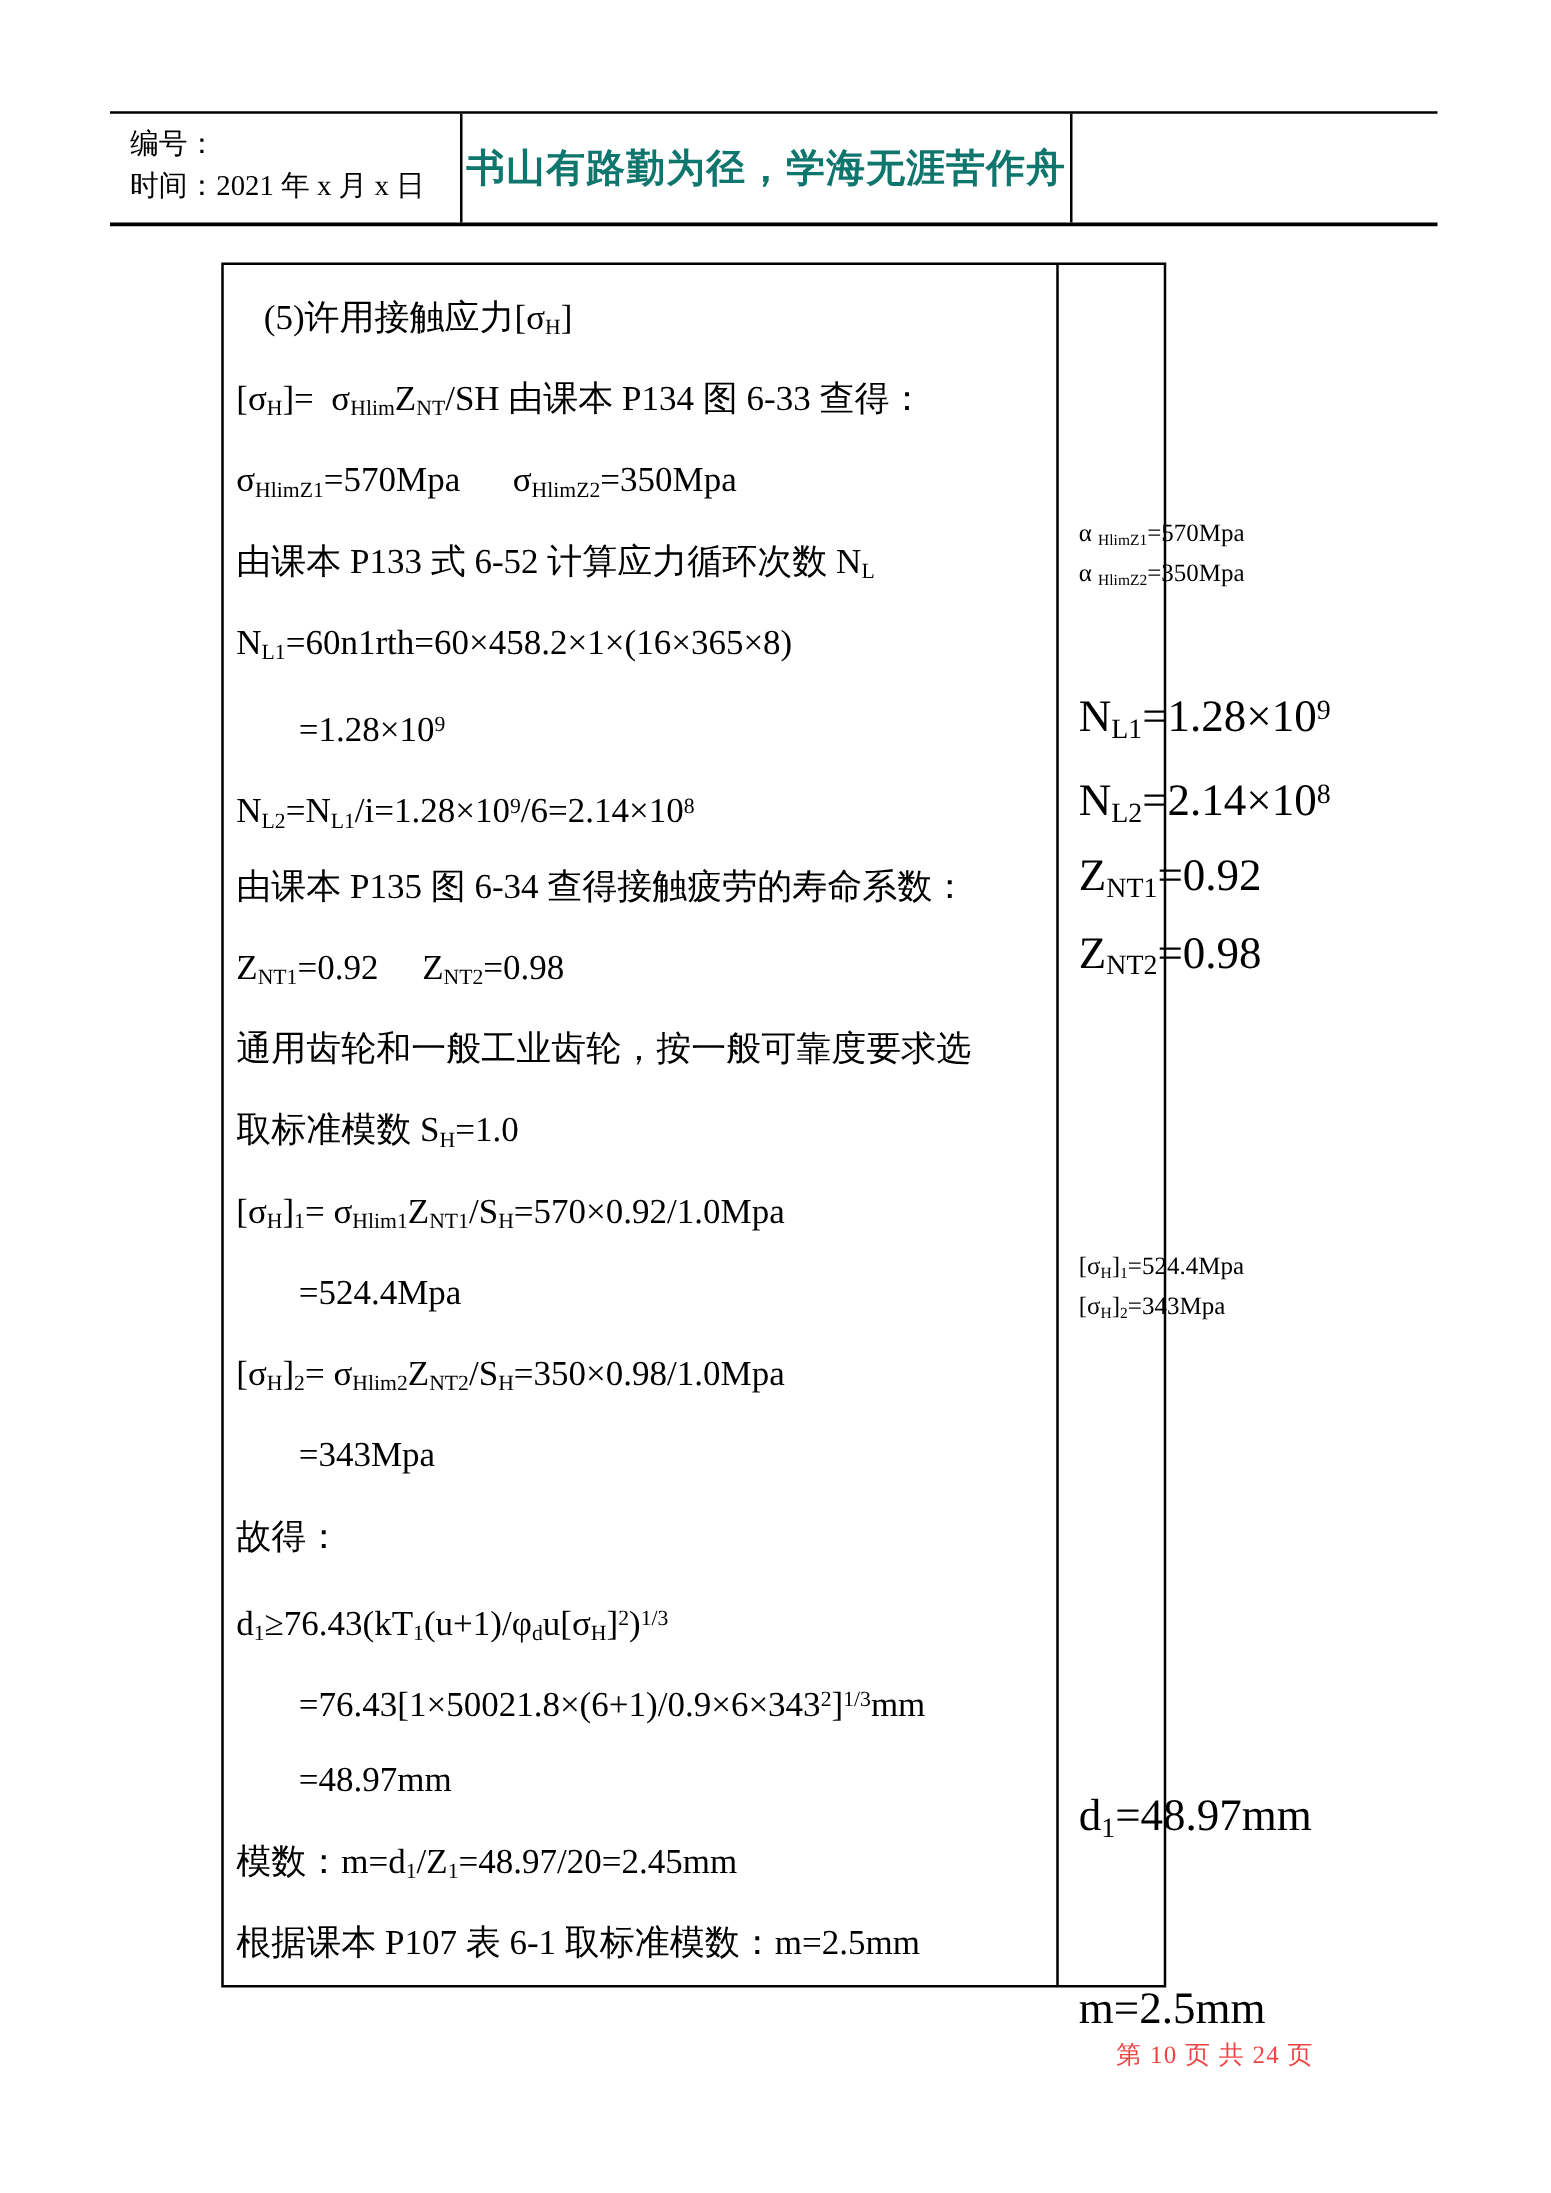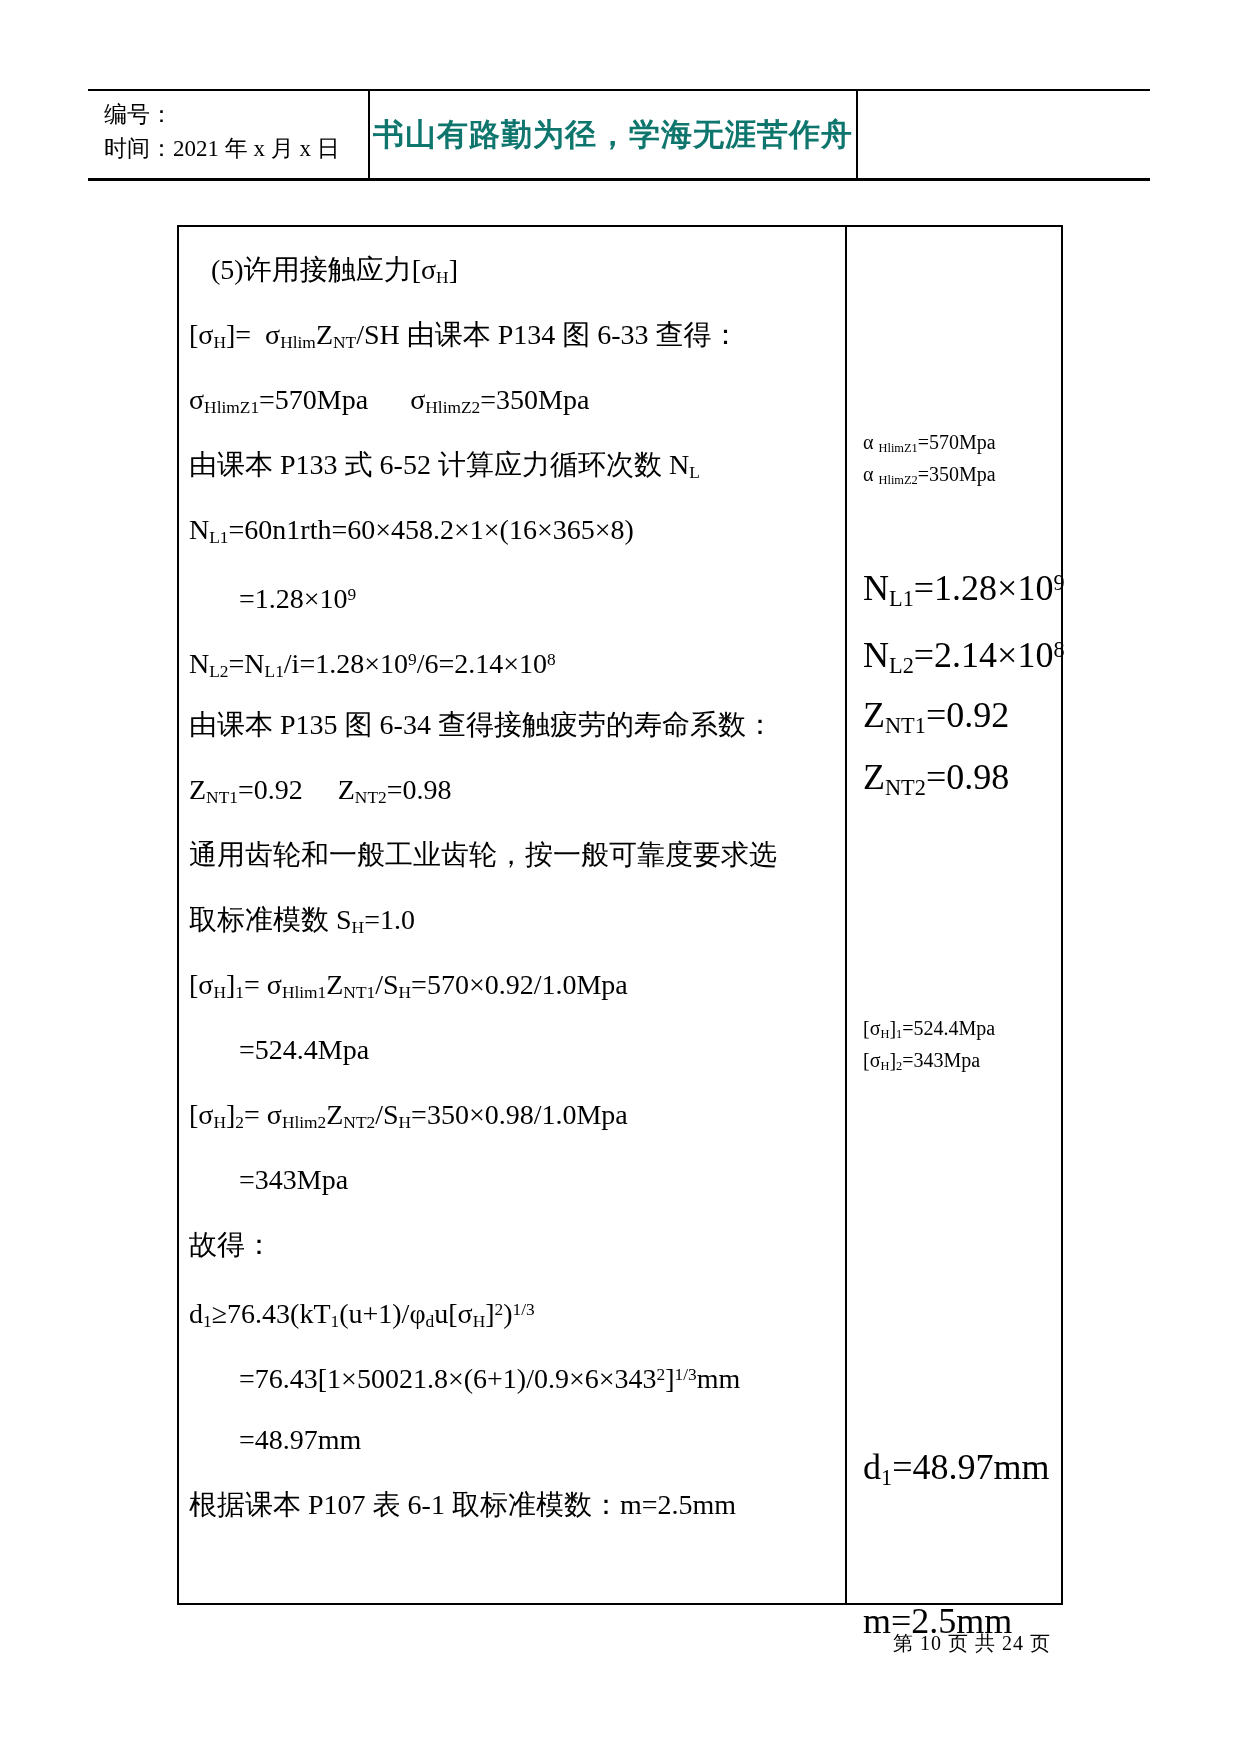--- a/index.html
+++ b/index.html
@@ -20,41 +20,41 @@
   .hcell-left { width:280px; padding:7px 0 0 16px; font-size:23px; line-height:34px; }
   .hcell-center {
     width:490px; border-left:2px solid #000; border-right:2px solid #000;
     display:flex; align-items:center; justify-content:center;
   }
   .slogan { font-size:31px; font-weight:bold; letter-spacing:1px; }
   .hcell-right { flex:1; display:flex; align-items:center; padding-left:16px; font-size:23px; }
 
   
   .main-table {
-    position:absolute; left:177px; top:210px; width:886px; height:1380px;
-    border:2px solid #000; box-sizing:border-box; display:flex;margin-top:15px;
+    position:absolute; left:177px; top:210px; width:756px; height:1380px;
+    border:2px solid #000; box-sizing:border-box; display:flex;
   }
   .cell-left { width:666px; box-sizing:border-box; padding:10px 0 0 10px; }
   .cell-right { flex:1; position:relative; border-left:2px solid #000; box-sizing:border-box; }
 
   .line { height:65px; line-height:65px; font-size:28px; white-space:pre; }
   .line.ind1 { padding-left:22px; }
   .line.ind2 { padding-left:50px; }
   sub, sup { font-size:0.62em; }
   sub { vertical-align:-0.25em; }
   sup { vertical-align:0.45em; }
 
   .rline { position:absolute; left:16px; white-space:pre; }
   .rline.small { font-size:20px; line-height:30px; }
   .rline.large { font-size:36px; line-height:36px; }
 
   
   .footer {
     position:absolute; left:893px; top:1630px;
-    font-size:20px; color:#000000; letter-spacing:1px;
+    font-size:20px; color:#ef4444; letter-spacing:1px;
   }
 </style>
 </head>
 <body>
 
 <div class="page">
 
   <div class="header-table">
     <div class="hcell hcell-left">
       <div>编号：</div>
@@ -79,20 +79,21 @@
         <div class="line"><span>通用齿轮和一般工业齿轮，按一般可靠度要求选</span></div>
         <div class="line"><span>取标准模数 S</span><sub>H</sub><span>=1.0</span></div>
         <div class="line"><span>[σ</span><sub>H</sub><span>]</span><sub>1</sub><span>= σ</span><sub>Hlim1</sub><span>Z</span><sub>NT1</sub><span>/S</span><sub>H</sub><span>=570×0.92/1.0Mpa</span></div>
         <div class="line ind2"><span>=524.4Mpa</span></div>
         <div class="line"><span>[σ</span><sub>H</sub><span>]</span><sub>2</sub><span>= σ</span><sub>Hlim2</sub><span>Z</span><sub>NT2</sub><span>/S</span><sub>H</sub><span>=350×0.98/1.0Mpa</span></div>
         <div class="line ind2"><span>=343Mpa</span></div>
         <div class="line"><span>故得：</span></div>
         <div class="line"><span>d</span><sub>1</sub><span>≥76.43(kT</span><sub>1</sub><span>(u+1)/φ</span><sub>d</sub><span>u[σ</span><sub>H</sub><span>]</span><sup>2</sup><span>)</span><sup>1/3</sup></div>
         <div class="line ind2"><span>=76.43[1×50021.8×(6+1)/0.9×6×343</span><sup>2</sup><span>]</span><sup>1/3</sup><span>mm</span></div>
         <div class="line ind2"><span>=48.97mm</span></div>
+        <div class="line"><span>模数：m=d</span><sub>1</sub><span>/Z</span><sub>1</sub><span>=48.97/20=2.45mm</span></div>
         <div class="line"><span>根据课本 P107 表 6-1 取标准模数：m=2.5mm</span></div>
       </div>
     <div class="cell-right" id="right-cell">
         <div class="rline small" style="top: 200px;"><span>α </span><sub>HlimZ1</sub><span>=570Mpa</span></div>
         <div class="rline small" style="top: 232px;"><span>α </span><sub>HlimZ2</sub><span>=350Mpa</span></div>
         <div class="rline large" style="top: 338px;"><span>N</span><sub>L1</sub><span>=1.28×10</span><sup>9</sup></div>
         <div class="rline large" style="top: 405px;"><span>N</span><sub>L2</sub><span>=2.14×10</span><sup>8</sup></div>
         <div class="rline large" style="top: 470px;"><span>Z</span><sub>NT1</sub><span>=0.92</span></div>
         <div class="rline large" style="top: 532px;"><span>Z</span><sub>NT2</sub><span>=0.98</span></div>
         <div class="rline small" style="top: 786px;"><span>[σ</span><sub>H</sub><span>]</span><sub>1</sub><span>=524.4Mpa</span></div>

